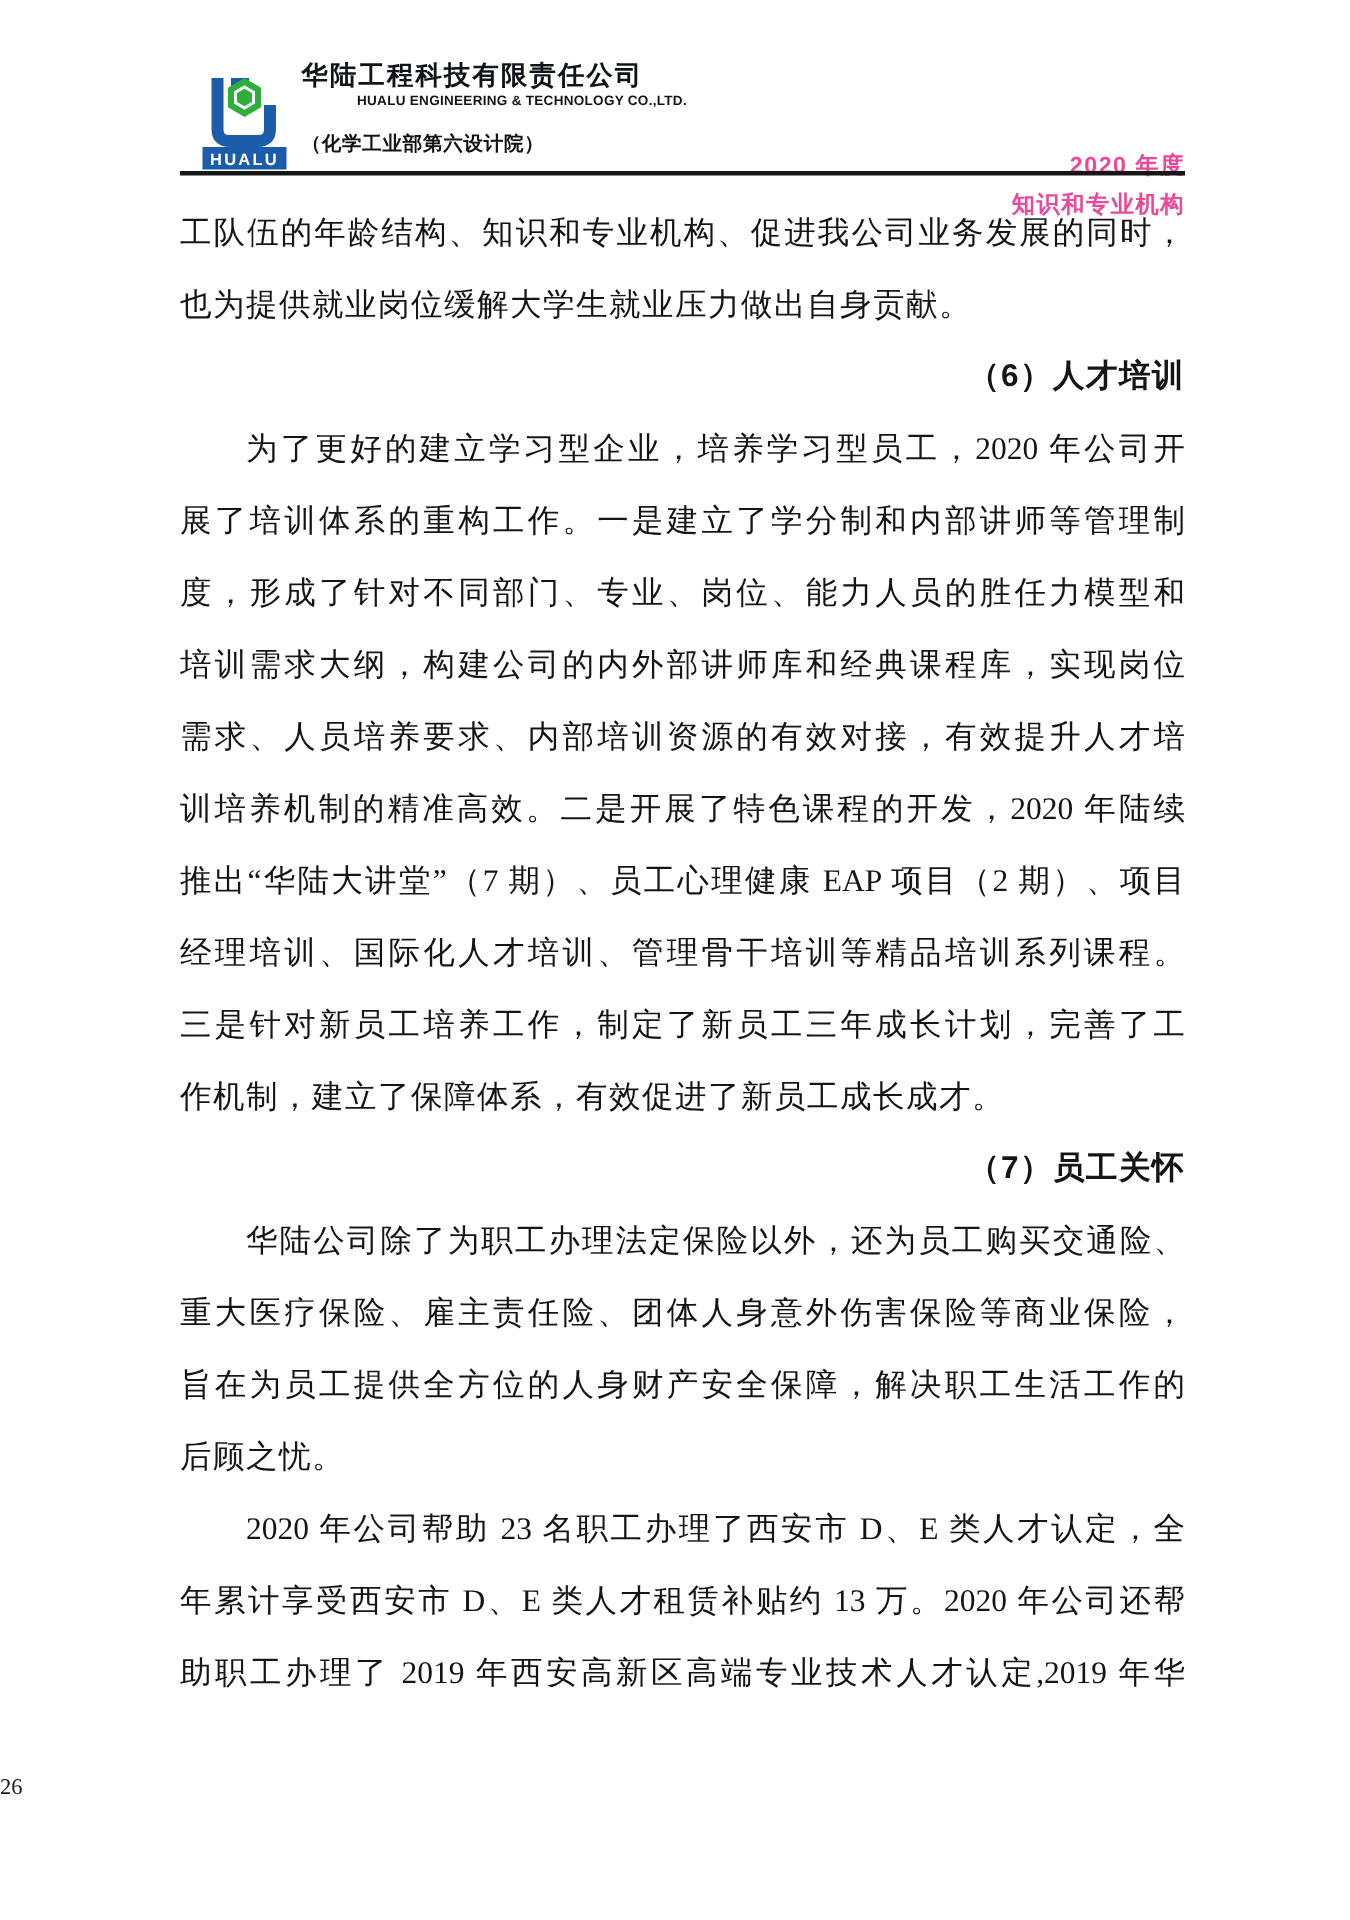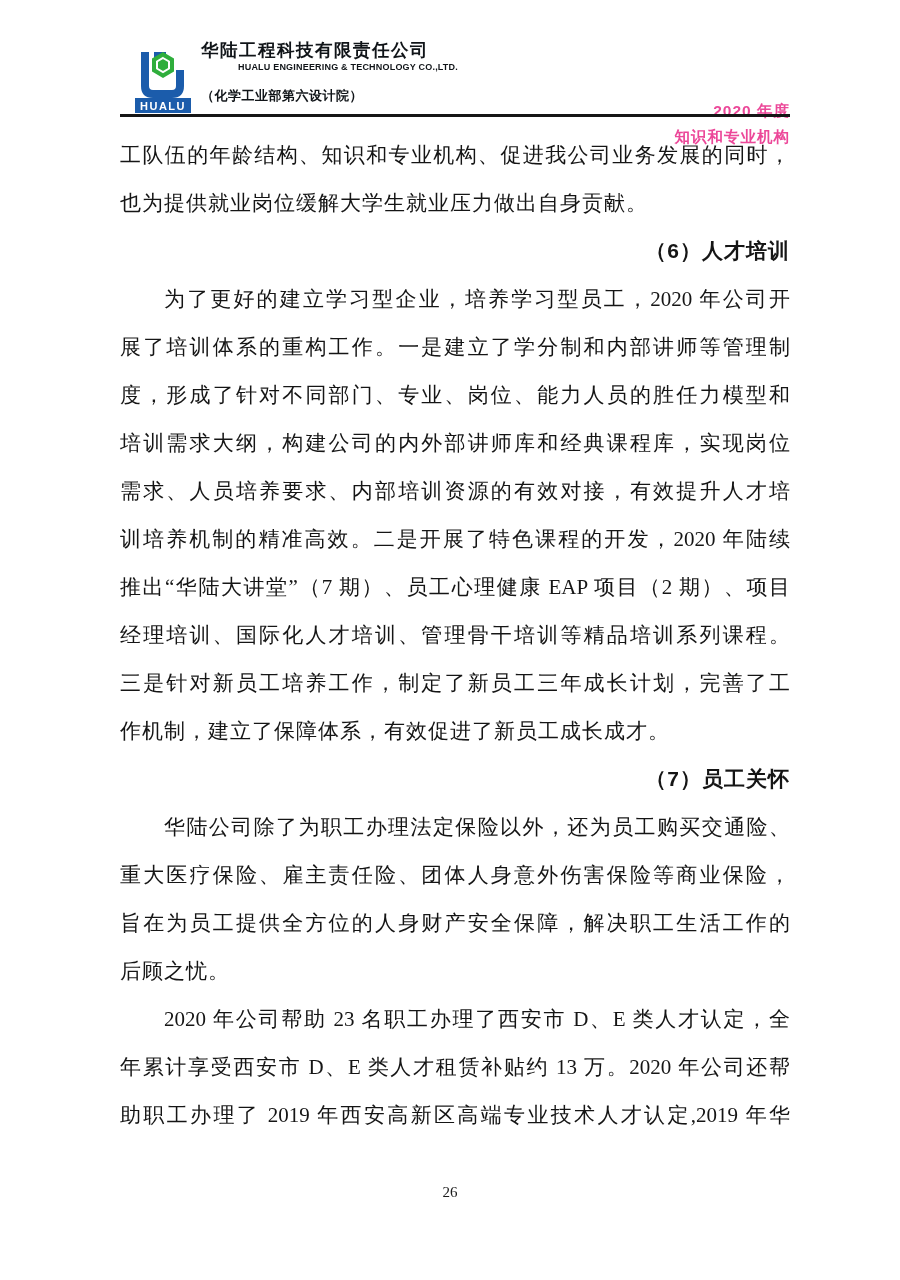--- a/index.html
+++ b/index.html
@@ -57,21 +57,21 @@
     padding-left: 56px;
     font-family: "Liberation Sans", "DejaVu Sans", sans-serif;
     font-weight: bold; font-size: 21px;
     letter-spacing: 1px;
     text-align: right;
   }
 
   
   .page-number {
     position: absolute; left: 0; top: 1184px; width: 900px;
-    text-align: center; font-size: 15px; color: #1a1a1a;
+    font-size: 15px; color: #1a1a1a;
   }
 </style>
 </head>
 <body>
 
 <div class="page">
 
   <svg class="logo" viewBox="0 0 62 64">
 
     <path d="M 13 6 L 13 36 Q 13 44 21 44 L 40 44 Q 48 44 48 36 L 48 24" fill="none" stroke="#1b5cab" stroke-width="8" stroke-linecap="square"></path>

